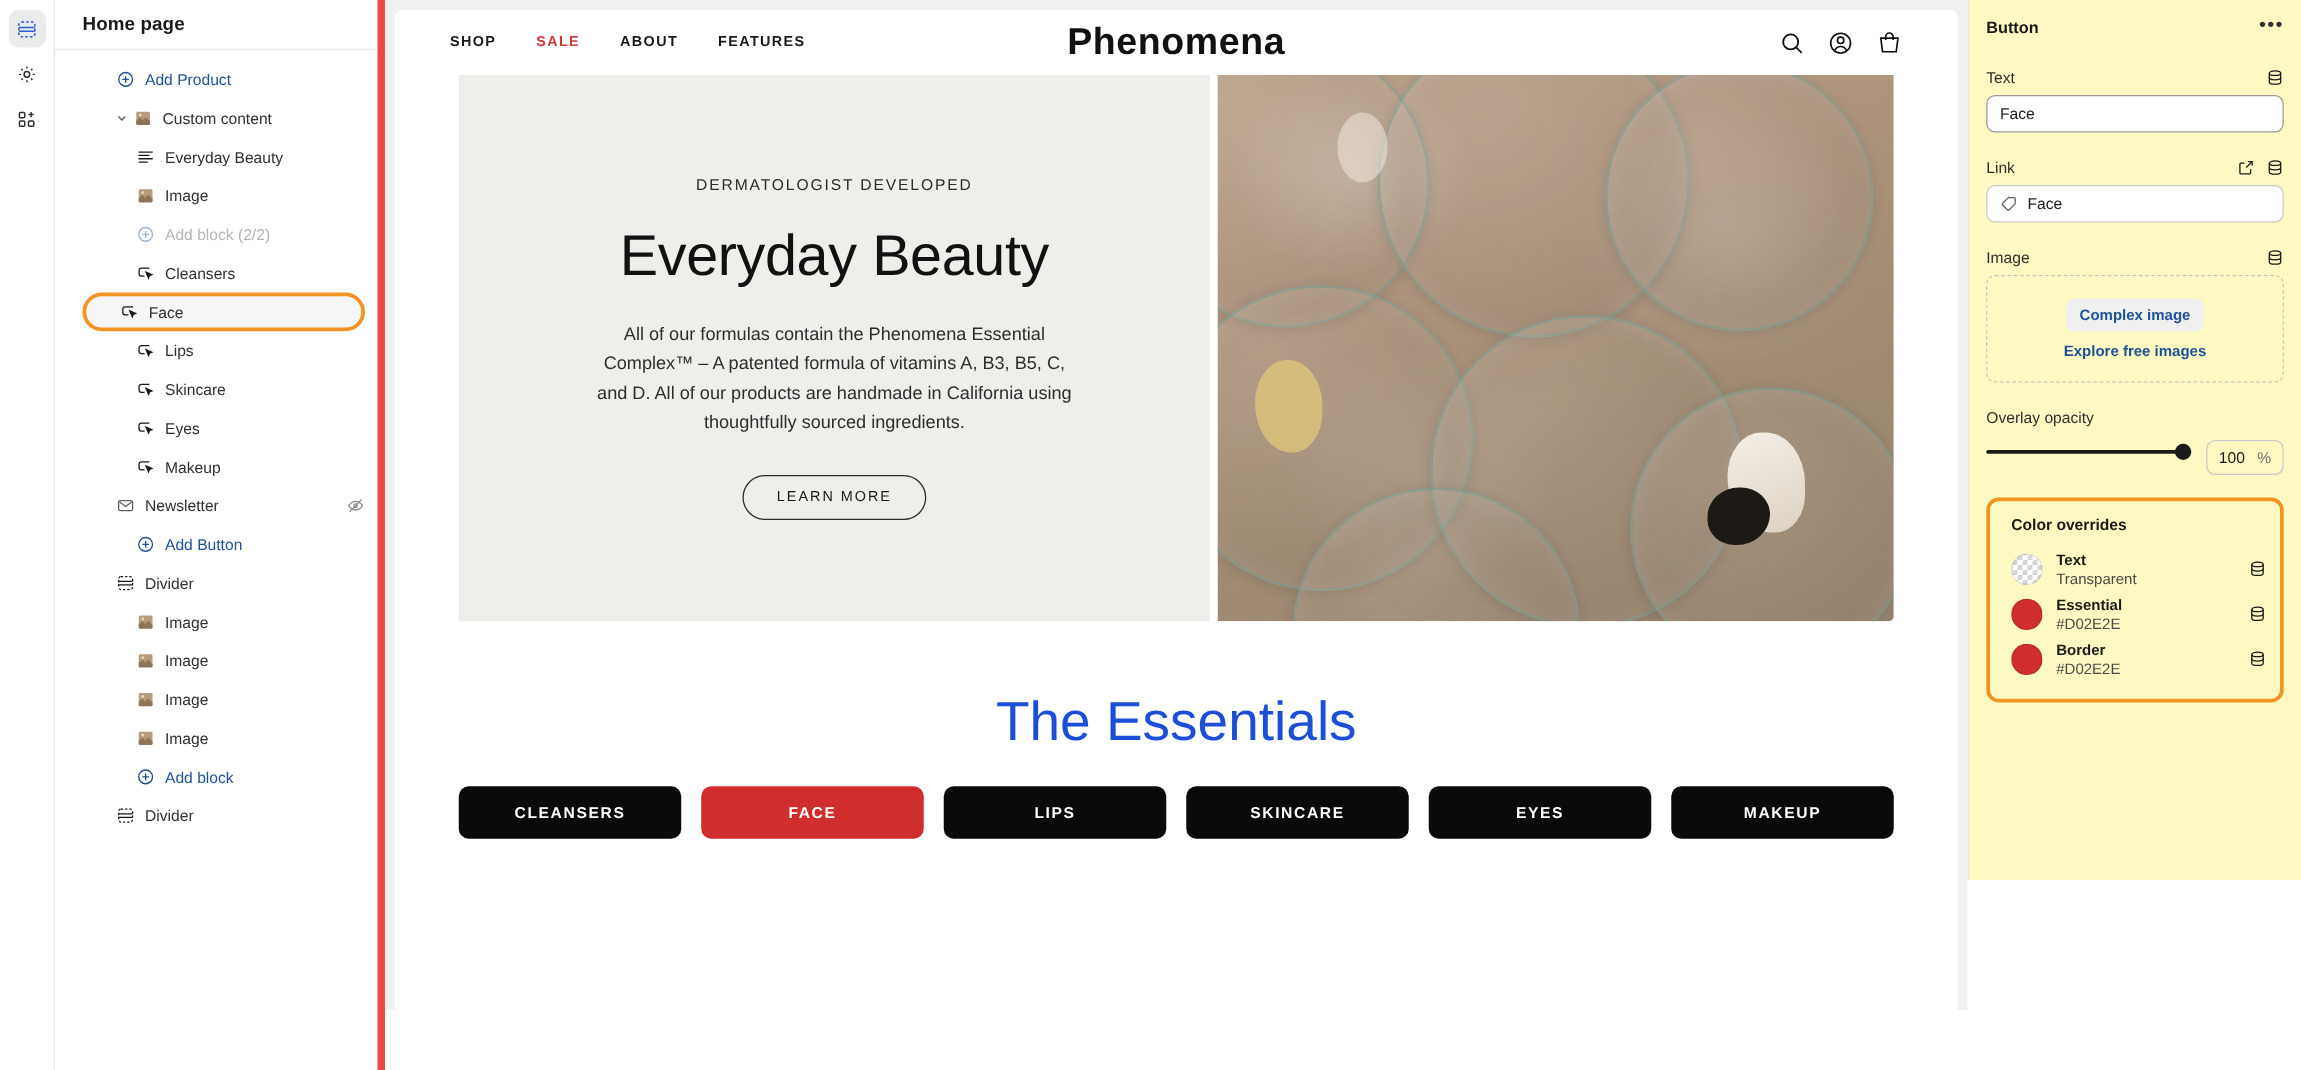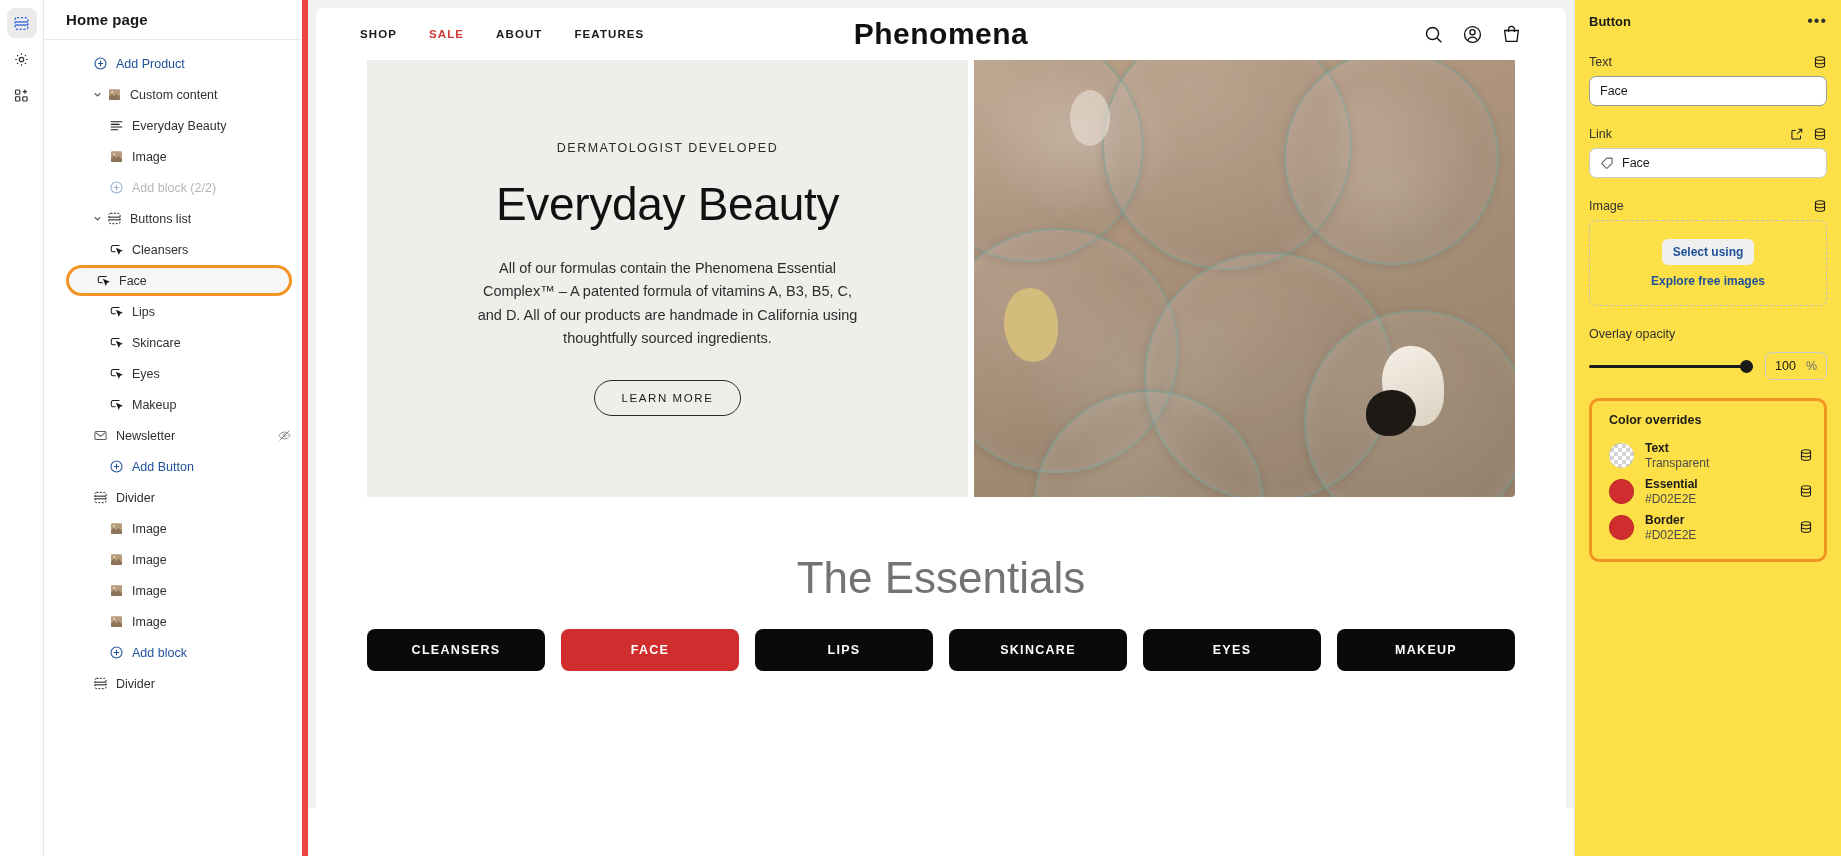--- a/index.html
+++ b/index.html
@@ -118,34 +118,34 @@
   }
   .dish {
     position: absolute; border-radius: 50%;
     border: 2px solid rgba(120,160,150,.55);
     background: radial-gradient(circle at 35% 30%, rgba(255,255,255,.10), rgba(0,0,0,.05));
     box-shadow: inset 0 0 22px rgba(255,255,255,.10), 0 2px 10px rgba(0,0,0,.10);
   }
   .blob { position: absolute; border-radius: 50%; }
 
   .essentials {
-    text-align: center; font-size: 44px; font-weight: 400; color: #737373;
+    text-align: center; font-size: 44px; font-weight: 400; color: #1d4ed8;
     padding: 56px 0 26px;
   }
   .btn-row { display: flex; gap: 16px; padding: 0 51px 40px; }
   .pill {
     flex: 1; height: 42px; border-radius: 8px; background: #0a0a0a; color: #fff;
     display: flex; align-items: center; justify-content: center;
     font-size: 12.5px; letter-spacing: 1.3px; font-weight: 600; cursor: pointer;
   }
   .pill.accent { background: #d02e2e; }
 
   
   .inspector {
-    width: 267px; flex: 0 0 267px; height: 856px; background: #fde047;
+    width: 267px; flex: 0 0 267px; height: 704px; background: #fef9c3;
     border-left: 1px solid #e3e3e3; padding: 8px 14px 0 14px; overflow: hidden;
   }
   .insp-head { display: flex; align-items: center; height: 26px; }
   .insp-title { font-size: 13px; font-weight: 600; color: #1a1a1a; }
   .kebab { margin-left: auto; cursor: pointer; color: #303030; font-size: 16px; line-height: 1; letter-spacing: 1px; }
 
   .field { margin-top: 20px; }
   .field-head { display: flex; align-items: center; height: 16px; margin-bottom: 6px; }
   .field-label { font-size: 12.5px; color: #303030; }
   .field-actions { margin-left: auto; display: flex; gap: 9px; align-items: center; }
@@ -163,21 +163,21 @@
     border: 1px dashed #c0c0c0; border-radius: 7px; height: 86px;
     display: flex; flex-direction: column; align-items: center; justify-content: center; gap: 9px;
   }
   .btn-soft {
     background: #f0f0f0; border: none; border-radius: 6px; padding: 6px 11px;
     font-size: 12px; font-weight: 600; color: #1f5199; cursor: pointer;
     font-family: "Liberation Sans", sans-serif;
   }
   .link-blue { font-size: 12px; font-weight: 600; color: #1f5199; cursor: pointer; }
 
-  .slider-row { display: flex; align-items: center; gap: 12px; margin-top: 10px; }
+  .slider-row { display: flex; align-items: flex-start; gap: 12px; margin-top: 10px; }
   .slider { flex: 1; position: relative; height: 18px; display: flex; align-items: center; cursor: pointer; }
   .slider .track { height: 3px; width: 100%; background: #1a1a1a; border-radius: 2px; }
   .slider .knob {
     position: absolute; right: 0; width: 13px; height: 13px; border-radius: 50%; background: #1a1a1a;
   }
   .num-box {
     width: 62px; height: 28px; border: 1px solid #c9c9c9; border-radius: 7px;
     display: flex; align-items: center; justify-content: space-between; padding: 0 9px;
     font-size: 12.5px; color: #1a1a1a;
   }
@@ -284,35 +284,20 @@
           <span class="label">Image</span>
         </div>
         <div class="row muted indent-2">
           <span class="gicon">
             <svg xmlns="http://www.w3.org/2000/svg" width="15" height="15" viewBox="0 0 18 18" fill="none" stroke="#1f5199" stroke-width="1.3">
               <circle cx="9" cy="9" r="6.6"></circle>
               <path d="M9 5.8v6.4M5.8 9h6.4"></path>
             </svg>
           </span>
           <span class="label">Add block (2/2)</span>
-        </div>
-        <div class="row indent-0">
-          <span class="caret">
-      <svg xmlns="http://www.w3.org/2000/svg" width="11" height="11" viewBox="0 0 12 12" fill="none" stroke="#5c5f62" stroke-width="1.3">
-              <path d="M3 4.6L6 7.6l3-3"></path>
-            </svg>
-          </span>
-          <span class="gicon">
-            <svg xmlns="http://www.w3.org/2000/svg" width="15" height="15" viewBox="0 0 18 18" fill="none" stroke="#1a1a1a" stroke-width="1.2">
-              <rect x="2.3" y="2.8" width="13.4" height="12.4" rx="2.2" stroke-dasharray="2.2 1.8"></rect>
-              <line x1="2.3" y1="7.4" x2="15.7" y2="7.4"></line>
-              <line x1="2.3" y1="10.6" x2="15.7" y2="10.6"></line>
-            </svg>
-          </span>
-          <span class="label">Buttons list</span>
         </div>
         <div class="row indent-2">
           <span class="gicon">
             <svg xmlns="http://www.w3.org/2000/svg" width="15" height="15" viewBox="0 0 18 18" fill="none" stroke="#1a1a1a" stroke-width="1.25">
               <path d="M12.6 4.2H4.9A2.2 2.2 0 002.7 6.4v3.2a2.2 2.2 0 002.2 2.2h3.1"></path>
               <path d="M9.4 8.1l5.6 2.5-2.3.9-.9 2.3z" fill="#1a1a1a"></path>
             </svg>
           </span>
           <span class="label">Cleansers</span>
         </div>
@@ -589,21 +574,21 @@
           <span>
             <svg width="14" height="14" viewBox="0 0 16 16" fill="none" stroke="#1a1a1a" stroke-width="1.2">
               <ellipse cx="8" cy="4" rx="5.2" ry="2.1"></ellipse>
               <path d="M2.8 4v8c0 1.2 2.3 2.1 5.2 2.1s5.2-.9 5.2-2.1V4"></path>
               <path d="M2.8 8c0 1.2 2.3 2.1 5.2 2.1s5.2-.9 5.2-2.1"></path>
             </svg>
           </span>
         </span>
       </div>
       <div class="dropzone">
-        <button class="btn-soft">Select using</button>
+        <button class="btn-soft">Complex image</button>
         <span class="link-blue">Explore free images</span>
       </div>
     </div>
 
     <div class="field">
       <div class="field-head">
         <span class="field-label">Overlay opacity</span>
       </div>
       <div class="slider-row">
         <div class="slider">

